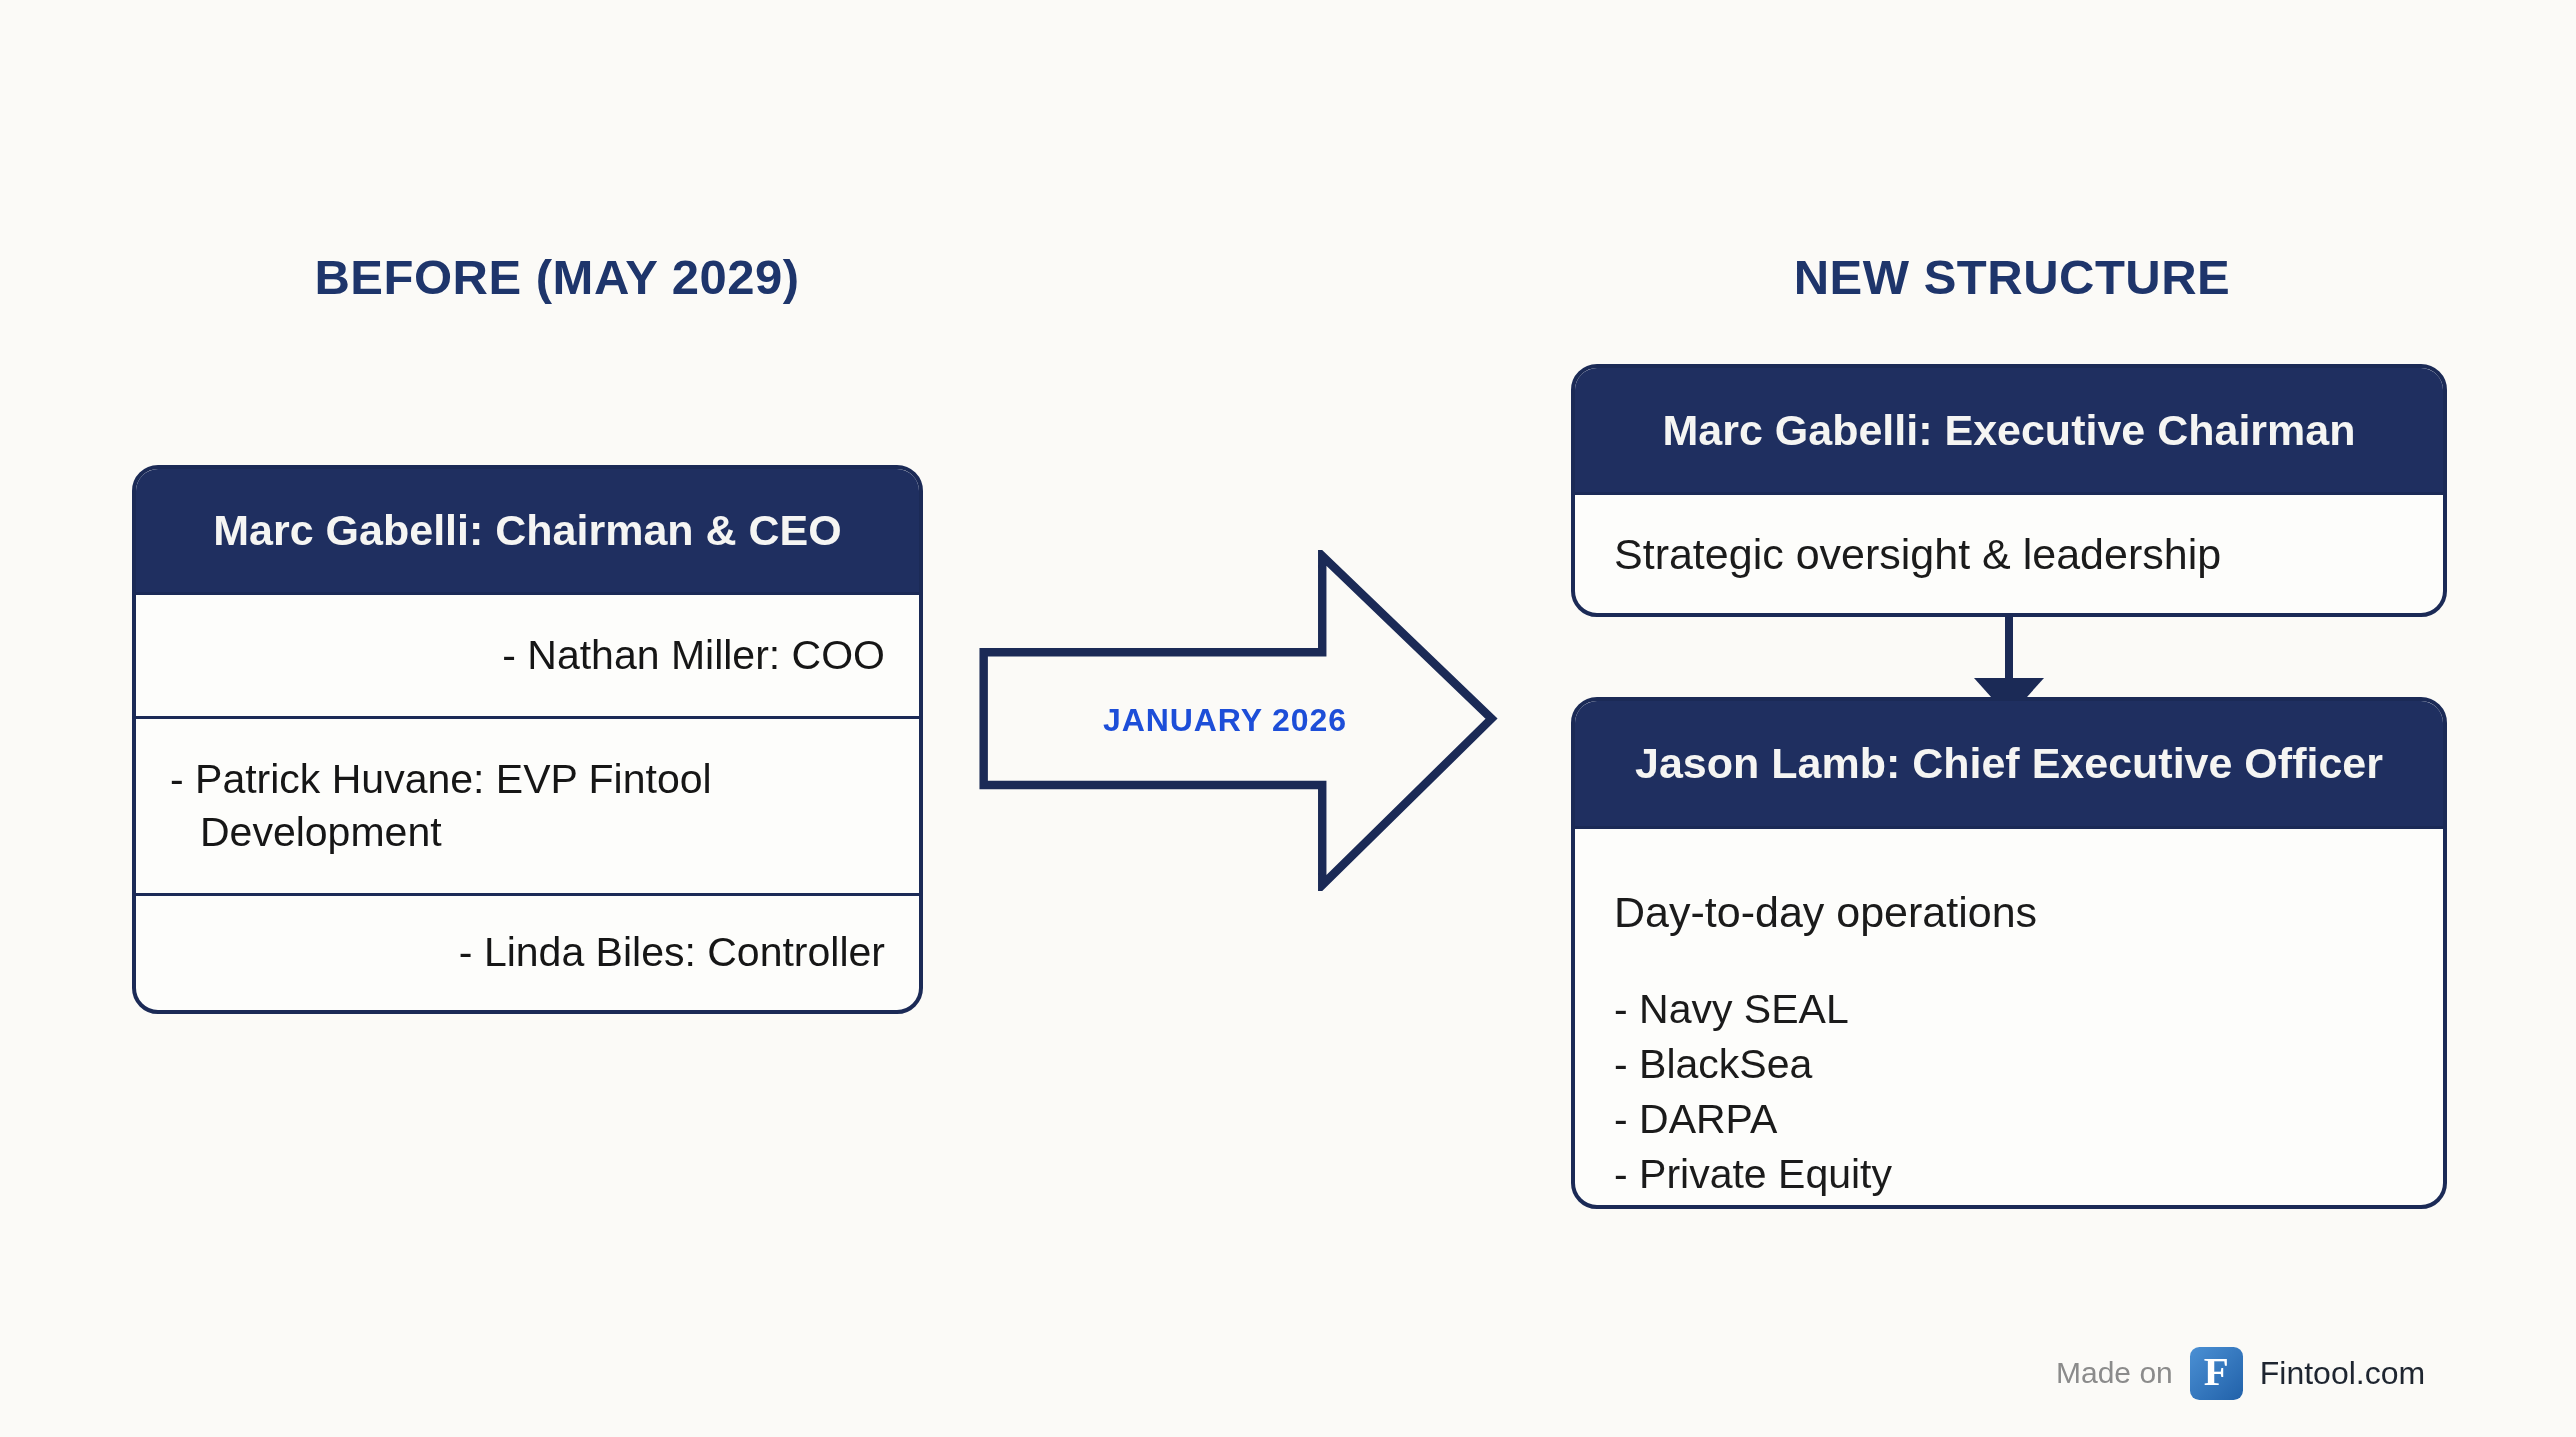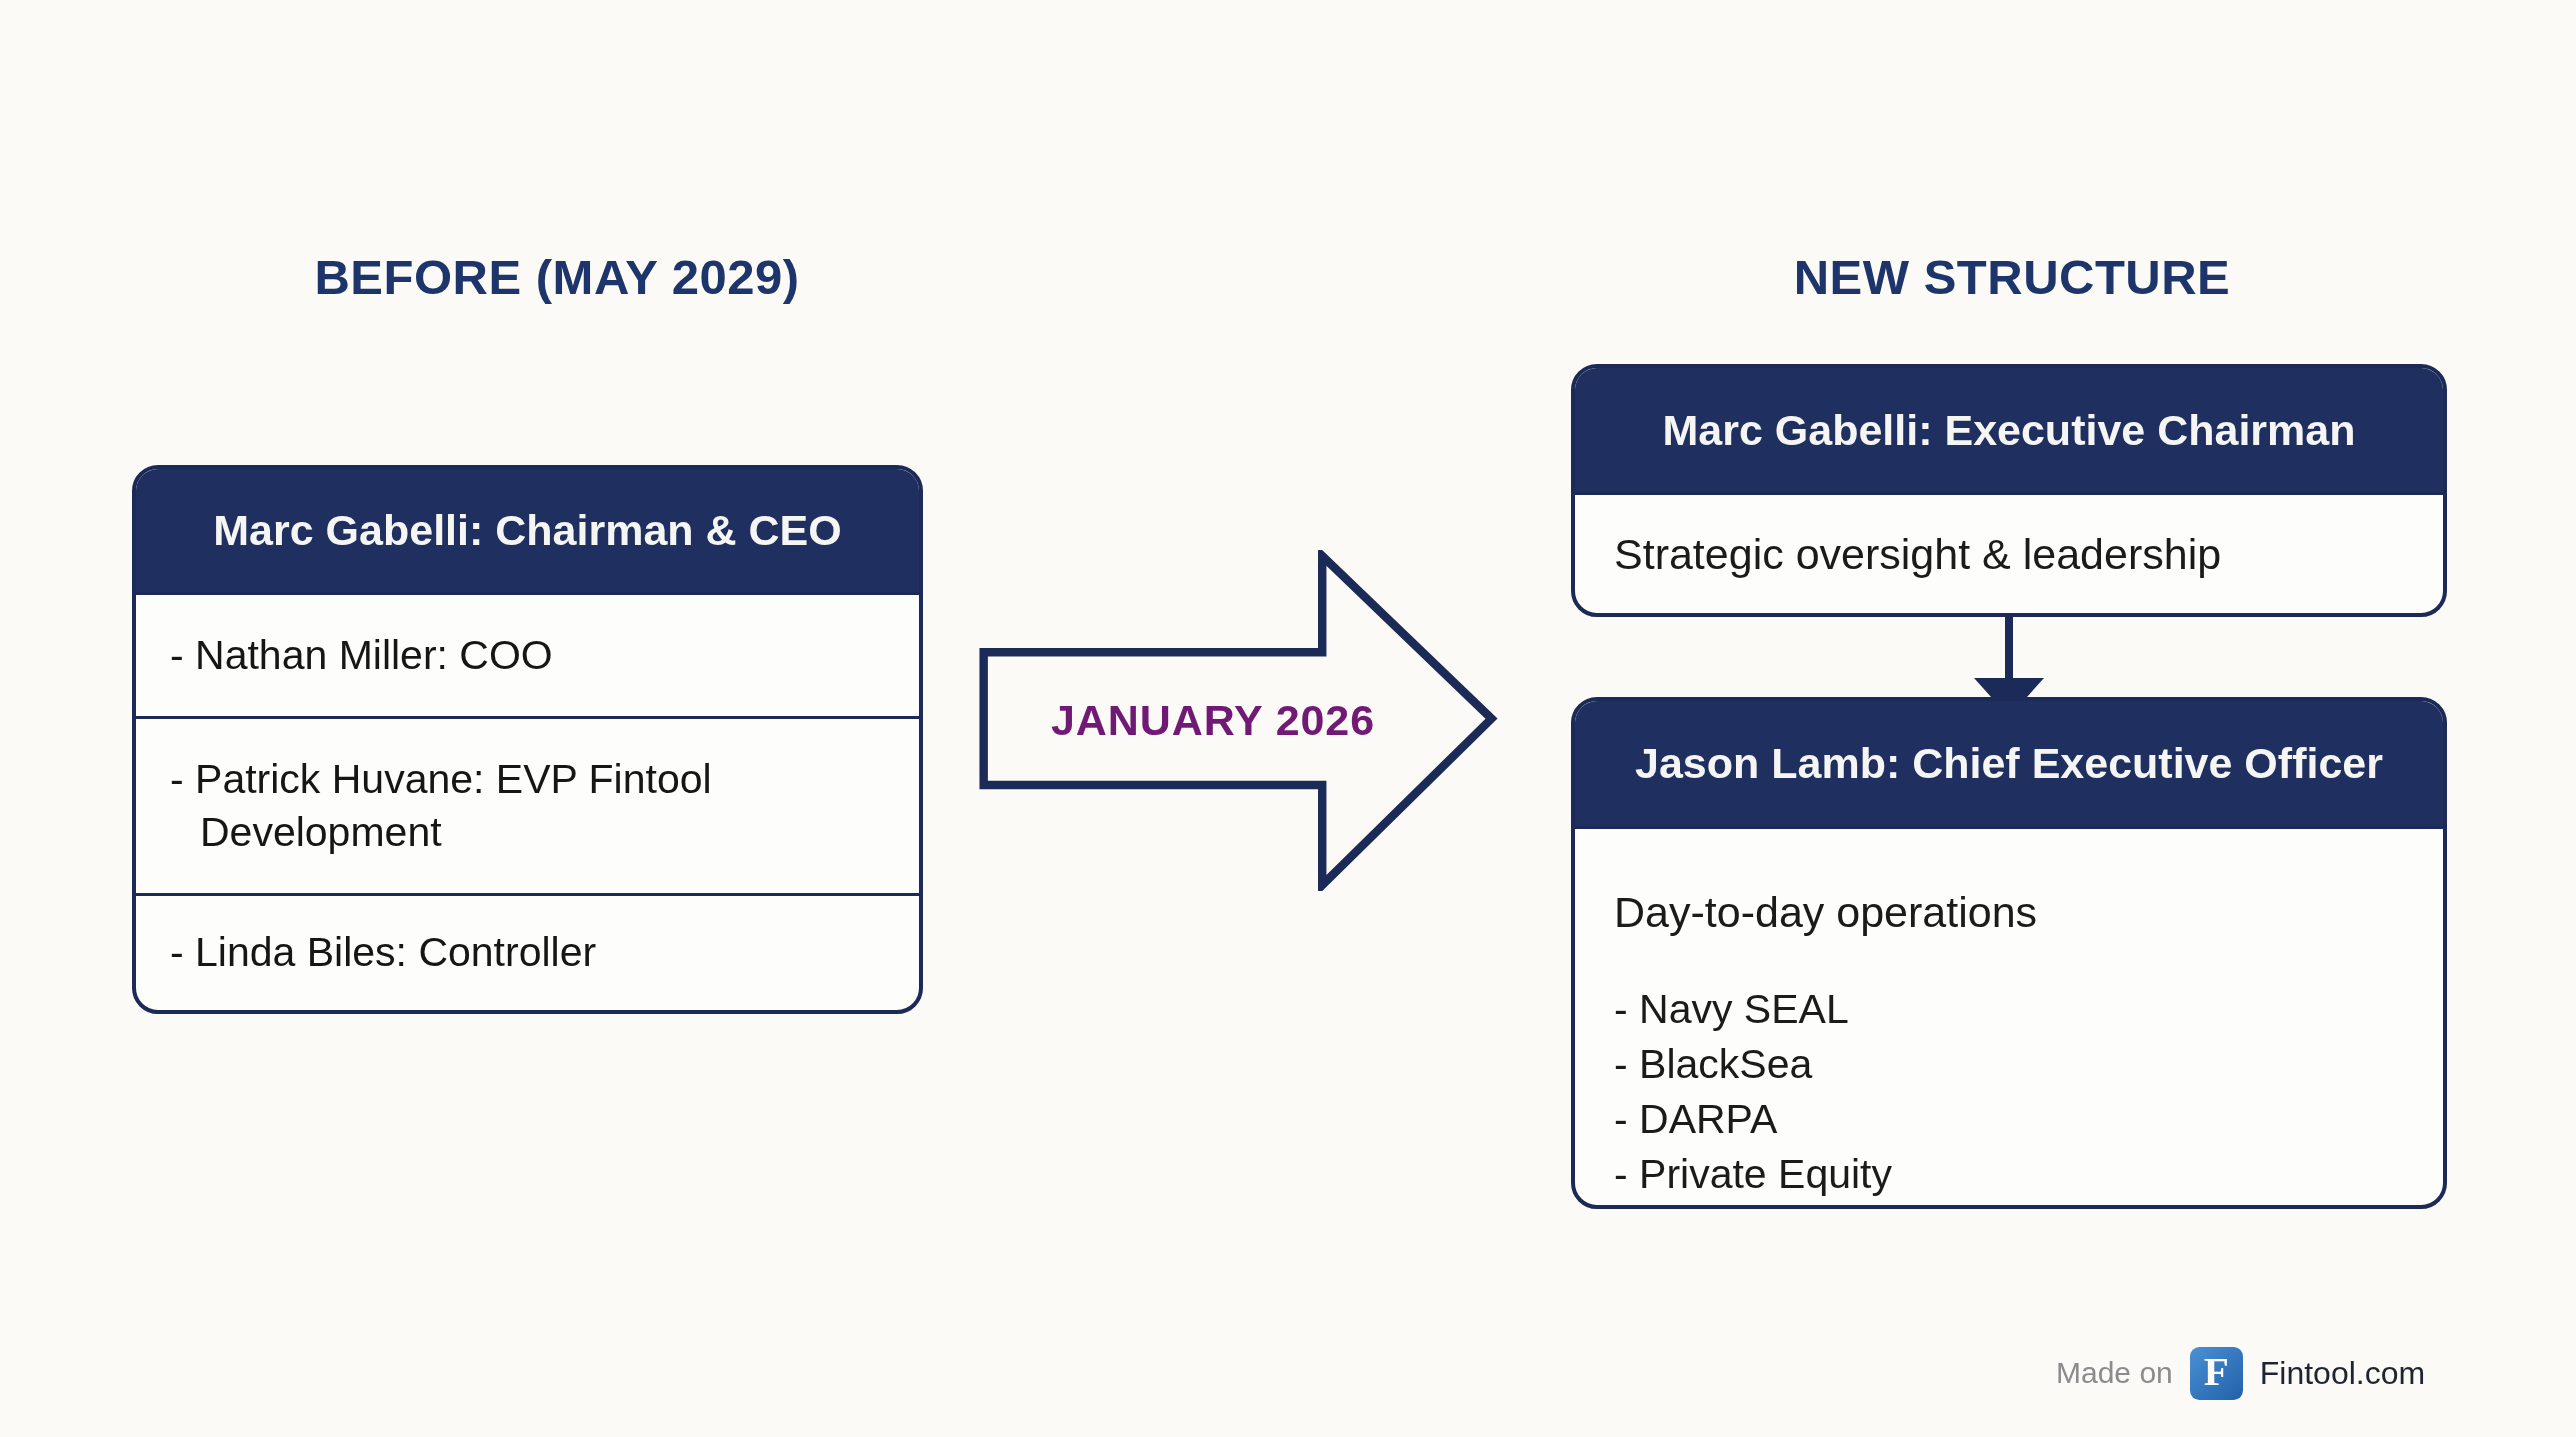--- a/index.html
+++ b/index.html
@@ -37,32 +37,34 @@
     border-bottom: 3.7px solid #1b2a56;
   }
 
   
   #left-box .box-header { height: 123px; }
   .org-row {
     display: flex; align-items: center;
     padding: 0 34px;
     font-size: 41px; line-height: 1.3;
     border-bottom: 3.7px solid #1b2a56;
+    justify-content: flex-end;
   }
   .org-row:last-child { border-bottom: none; }
   .org-row .row-text { padding-left: 30px; text-indent: -30px; }
   #row-1 { height: 121px; }
   #row-2 { height: 174px; }
   #row-3 { flex: 1; }
 
   
   #arrow-label-wrap {
     display: flex; align-items: center; justify-content: center;
-    font-size: 43px; font-weight: 700; letter-spacing: 0.9px;
-    color: #701a75;
+    font-size: 32px; font-weight: 700; letter-spacing: 0.9px;
+    color: #1d4ed8;
+    padding-left: 12px;
   }
 
   
   #chairman-box .box-header { height: 124px; }
   #chairman-box .box-body {
     flex: 1; display: flex; align-items: center;
     padding: 0 39px; font-size: 43px; color: #1b1b1b;
   }
   #ceo-box .box-header { height: 125px; }
   #ceo-box .box-body {

